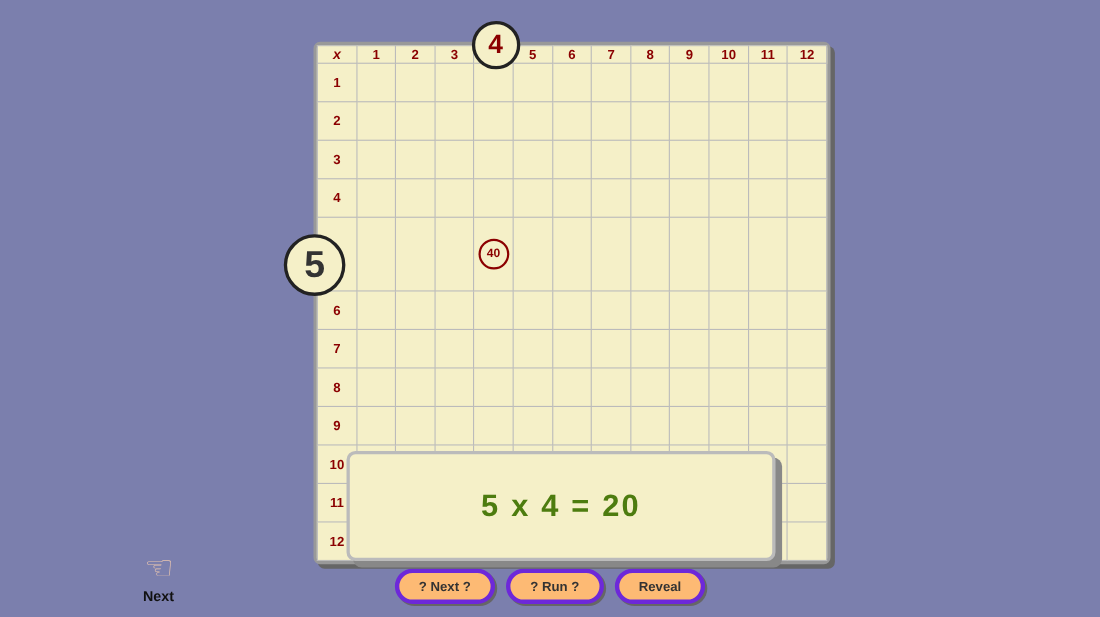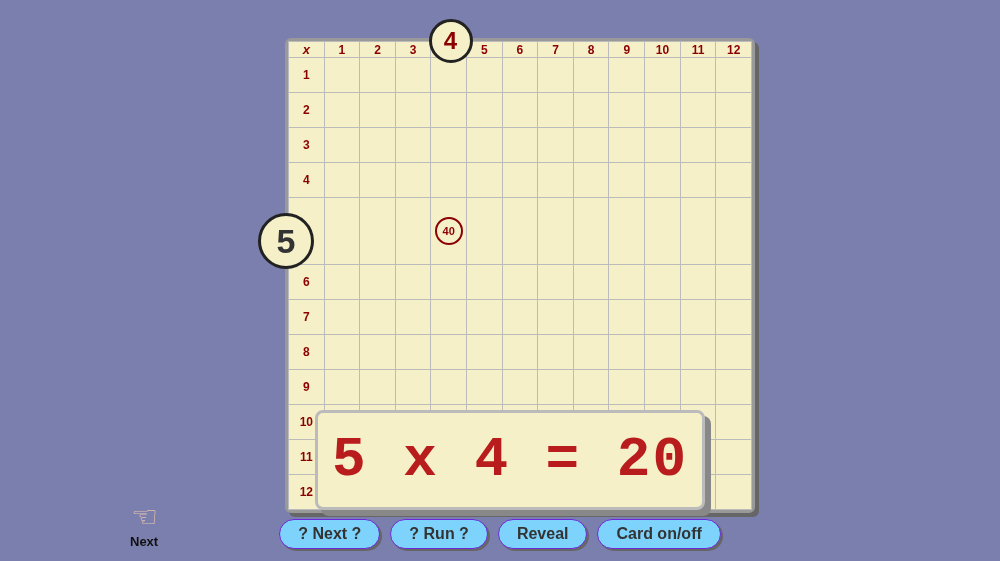--- a/index.html
+++ b/index.html
@@ -10,46 +10,45 @@
       font-family: Arial, sans-serif;
       overflow: hidden;
       display: flex;
       flex-direction: column;
       align-items: center;
       justify-content: center;
       position: relative;
     }
 
     .bottom-btn {
-      background-color: #7dd3fc;
-      border: 1px solid #6d28d9;
+      background-color: #fdba74;
+      border: 4px solid #6d28d9;
       border-radius: 20px;
       padding: 5px 18px;
-      font-size: 16px;
+      font-size: 12px;
       font-weight: bold;
       color: #333;
       cursor: pointer;
       box-shadow: 2px 2px 0 #666;
     }
   </style>
 </head>
 <body>
 
 <div style="position:relative; width:1000px; height:561px; background-color:#7b7fad; overflow:hidden;">
 
   <div style="position:absolute; bottom:12px; left:130px; display:flex; flex-direction:column; align-items:center; gap:0px;">
     <div style="font-size:30px; transform:scaleX(-1); display:inline-block; color:#e8c4b0;">☞</div>
     <div style="font-size:13px; color:#111; font-weight:bold; cursor:pointer;">Next</div>
   </div>
 
   <div style="position:absolute; bottom:12px; left:0; right:0; display:flex; align-items:center; justify-content:center; gap:10px;">
     <button class="bottom-btn">? Next ?</button>
     <button class="bottom-btn">? Run ?</button>
     <button class="bottom-btn">Reveal</button>
-    <button class="bottom-btn">Card on/off</button>
   </div>
 
   <div style="position:absolute; top:18px; left:265px; width:490px; height:500px;">
 
     <div style="position:absolute; top:20px; left:20px; width:470px; height:475px; background:#f5f0c8; border:3px solid #999; border-radius:6px; box-shadow:4px 4px 0 #666;">
 
       <div style="position:absolute; top:-22px; left: calc(20px + 3 * 34.5px + 17px); width:44px; height:44px; border-radius:50%; border:3px solid #222; background:#f5f0c8; display:flex; align-items:center; justify-content:center; font-size:24px; font-weight:bold; color:#8b0000; z-index:10;">4</div>
 
       <div style="position:absolute; top: calc(20px + 4 * 38px + 0px); left:-30px; width:56px; height:56px; border-radius:50%; border:3px solid #222; background:#f5f0c8; display:flex; align-items:center; justify-content:center; font-size:34px; font-weight:bold; color:#333; z-index:10;">5</div>
 
@@ -250,17 +249,17 @@
               <td style="border: 1px solid rgb(187, 187, 187); text-align: center; vertical-align: middle; font-size: 11px; color: rgb(139, 0, 0);"></td>
               <td style="border: 1px solid rgb(187, 187, 187); text-align: center; vertical-align: middle; font-size: 11px; color: rgb(139, 0, 0);"></td>
               <td style="border: 1px solid rgb(187, 187, 187); text-align: center; vertical-align: middle; font-size: 11px; color: rgb(139, 0, 0);"></td>
               <td style="border: 1px solid rgb(187, 187, 187); text-align: center; vertical-align: middle; font-size: 11px; color: rgb(139, 0, 0);"></td>
             </tr>
           </tbody>
       </table>
     </div>
 
     <div style="position:absolute; bottom:8px; left:50px; width:390px; height:100px; background:#f5f0c8; border:3px solid #bbb; border-radius:8px; box-shadow:6px 6px 0 #888; display:flex; align-items:center; justify-content:center; z-index:20;">
-      <div style="font-size:56px; font-weight:900; color:#b91c1c; font-family:Liberation Mono, monospace; letter-spacing:2px;">5 x 4 = 20</div>
+      <div style="font-size:28px; font-weight:900; color:#4d7c0f; font-family:Liberation Sans, sans-serif; letter-spacing:2px;">5 x 4 = 20</div>
     </div>
 
   </div>
 </div>
 
 </body></html>

